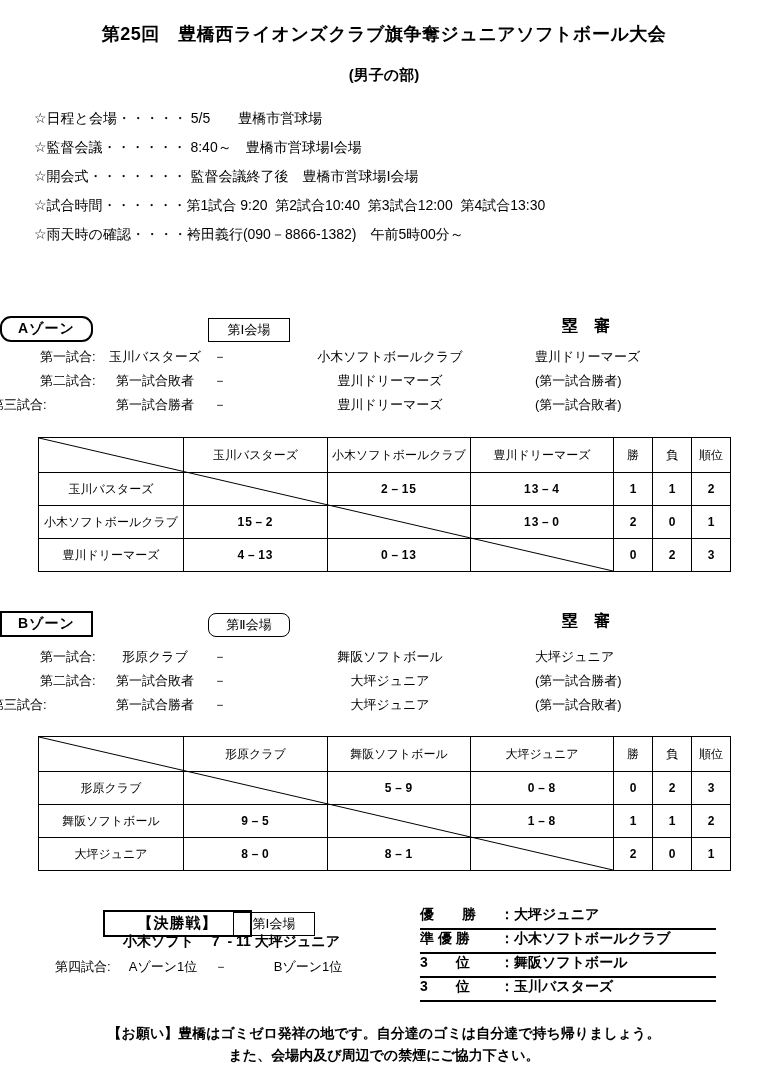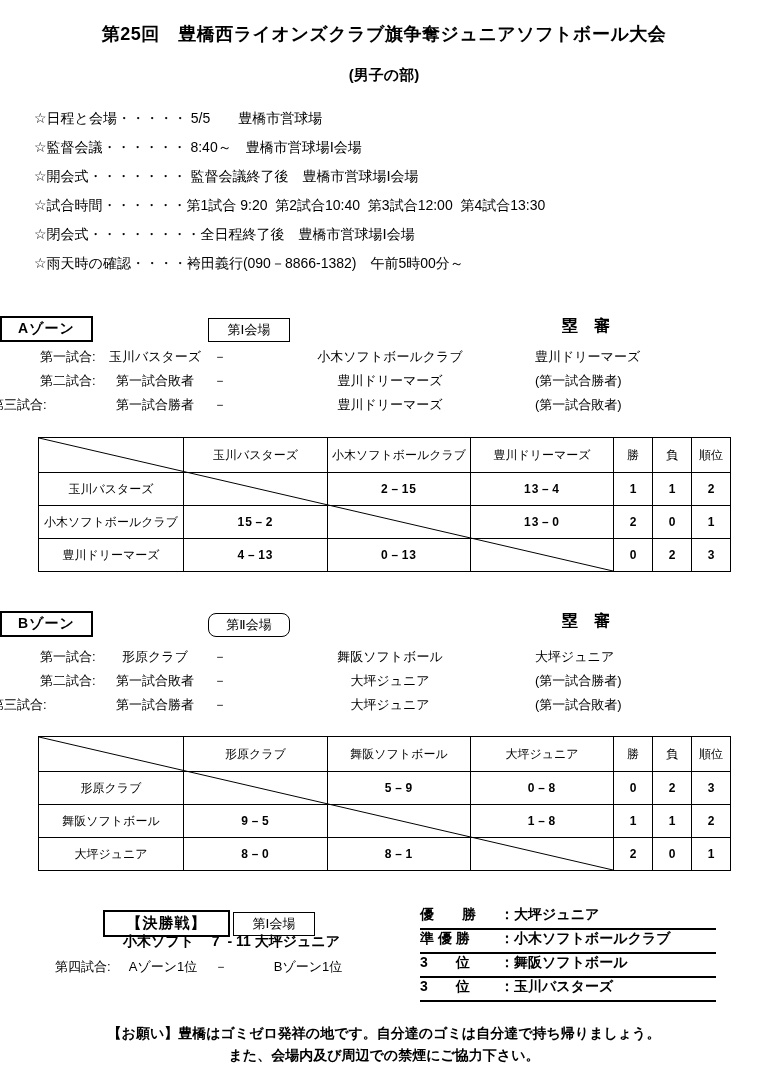--- a/index.html
+++ b/index.html
@@ -47,21 +47,21 @@
   }
   table.xtable tr { height:33px; }
   table.xtable tr.hdr { height:35px; }
   td.score { font-size:13px; font-weight:bold; letter-spacing:1px;margin-top:12px; }
   td.num { font-size:13px; font-weight:bold; }
   .diag { position:absolute; left:0; top:0; width:692px; height:135px; pointer-events:none; }
 
   .finals-box {
     position:absolute; left:103px; top:910px; border:2px solid #000;
     font-weight:bold; font-size:15px; width:115px; text-align:center;
-    padding:2px 4px; letter-spacing:1px; white-space:pre;
+    padding:2px 15px; letter-spacing:1px; white-space:pre;
   }
   .finals-venue { position:absolute; left:233px; top:912px; }
   .finals-result {
     position:absolute; left:123px; top:929px; height:24px; line-height:24px;
     font-weight:bold; font-size:14px; white-space:pre;
   }
   .fm-label { left:55px; }
   .fm-t1 { left:108px; width:110px; text-align:center; }
   .fm-dash { left:206px; width:30px; text-align:center; }
   .fm-t2 { left:253px; width:110px; text-align:center; }
@@ -87,25 +87,24 @@
 <div class="page">
 
   <div class="title">第25回　豊橋西ライオンズクラブ旗争奪ジュニアソフトボール大会</div>
   <div class="subtitle">(男子の部)</div>
 
   <div class="info">
     <div class="info-item">☆日程と会場・・・・・ 5/5　　豊橋市営球場</div>
     <div class="info-item">☆監督会議・・・・・・ 8:40～　豊橋市営球場Ⅰ会場</div>
     <div class="info-item">☆開会式・・・・・・・ 監督会議終了後　豊橋市営球場Ⅰ会場</div>
     <div class="info-item">☆試合時間・・・・・・第1試合 9:20  第2試合10:40  第3試合12:00  第4試合13:30</div>
-    <div class="info-item">☆閉会式・・・・・・・・全日程終了後　豊橋市営球場Ⅰ会場</div>
     <div class="info-item">☆雨天時の確認・・・・袴田義行(090－8866-1382)　午前5時00分～</div>
   </div>
 
-  <div class="zone-box" style="top:316px;">Aゾーン</div>
+  <div class="zone-box" style="top:316px;border-radius:11px;">Aゾーン</div>
   <div class="venue-box" style="left:208px;top:318px;">第Ⅰ会場</div>
   <div class="umpire-head" style="top:316px;">塁　審</div>
 
   <div class="match-row" style="top:345px;">
     <span class="m-label">第一試合:</span>
     <span class="m-t1">玉川バスターズ</span>
     <span class="m-dash">－</span>
     <span class="m-t2">小木ソフトボールクラブ</span>
     <span class="m-ump">豊川ドリーマーズ</span>
   </div>

